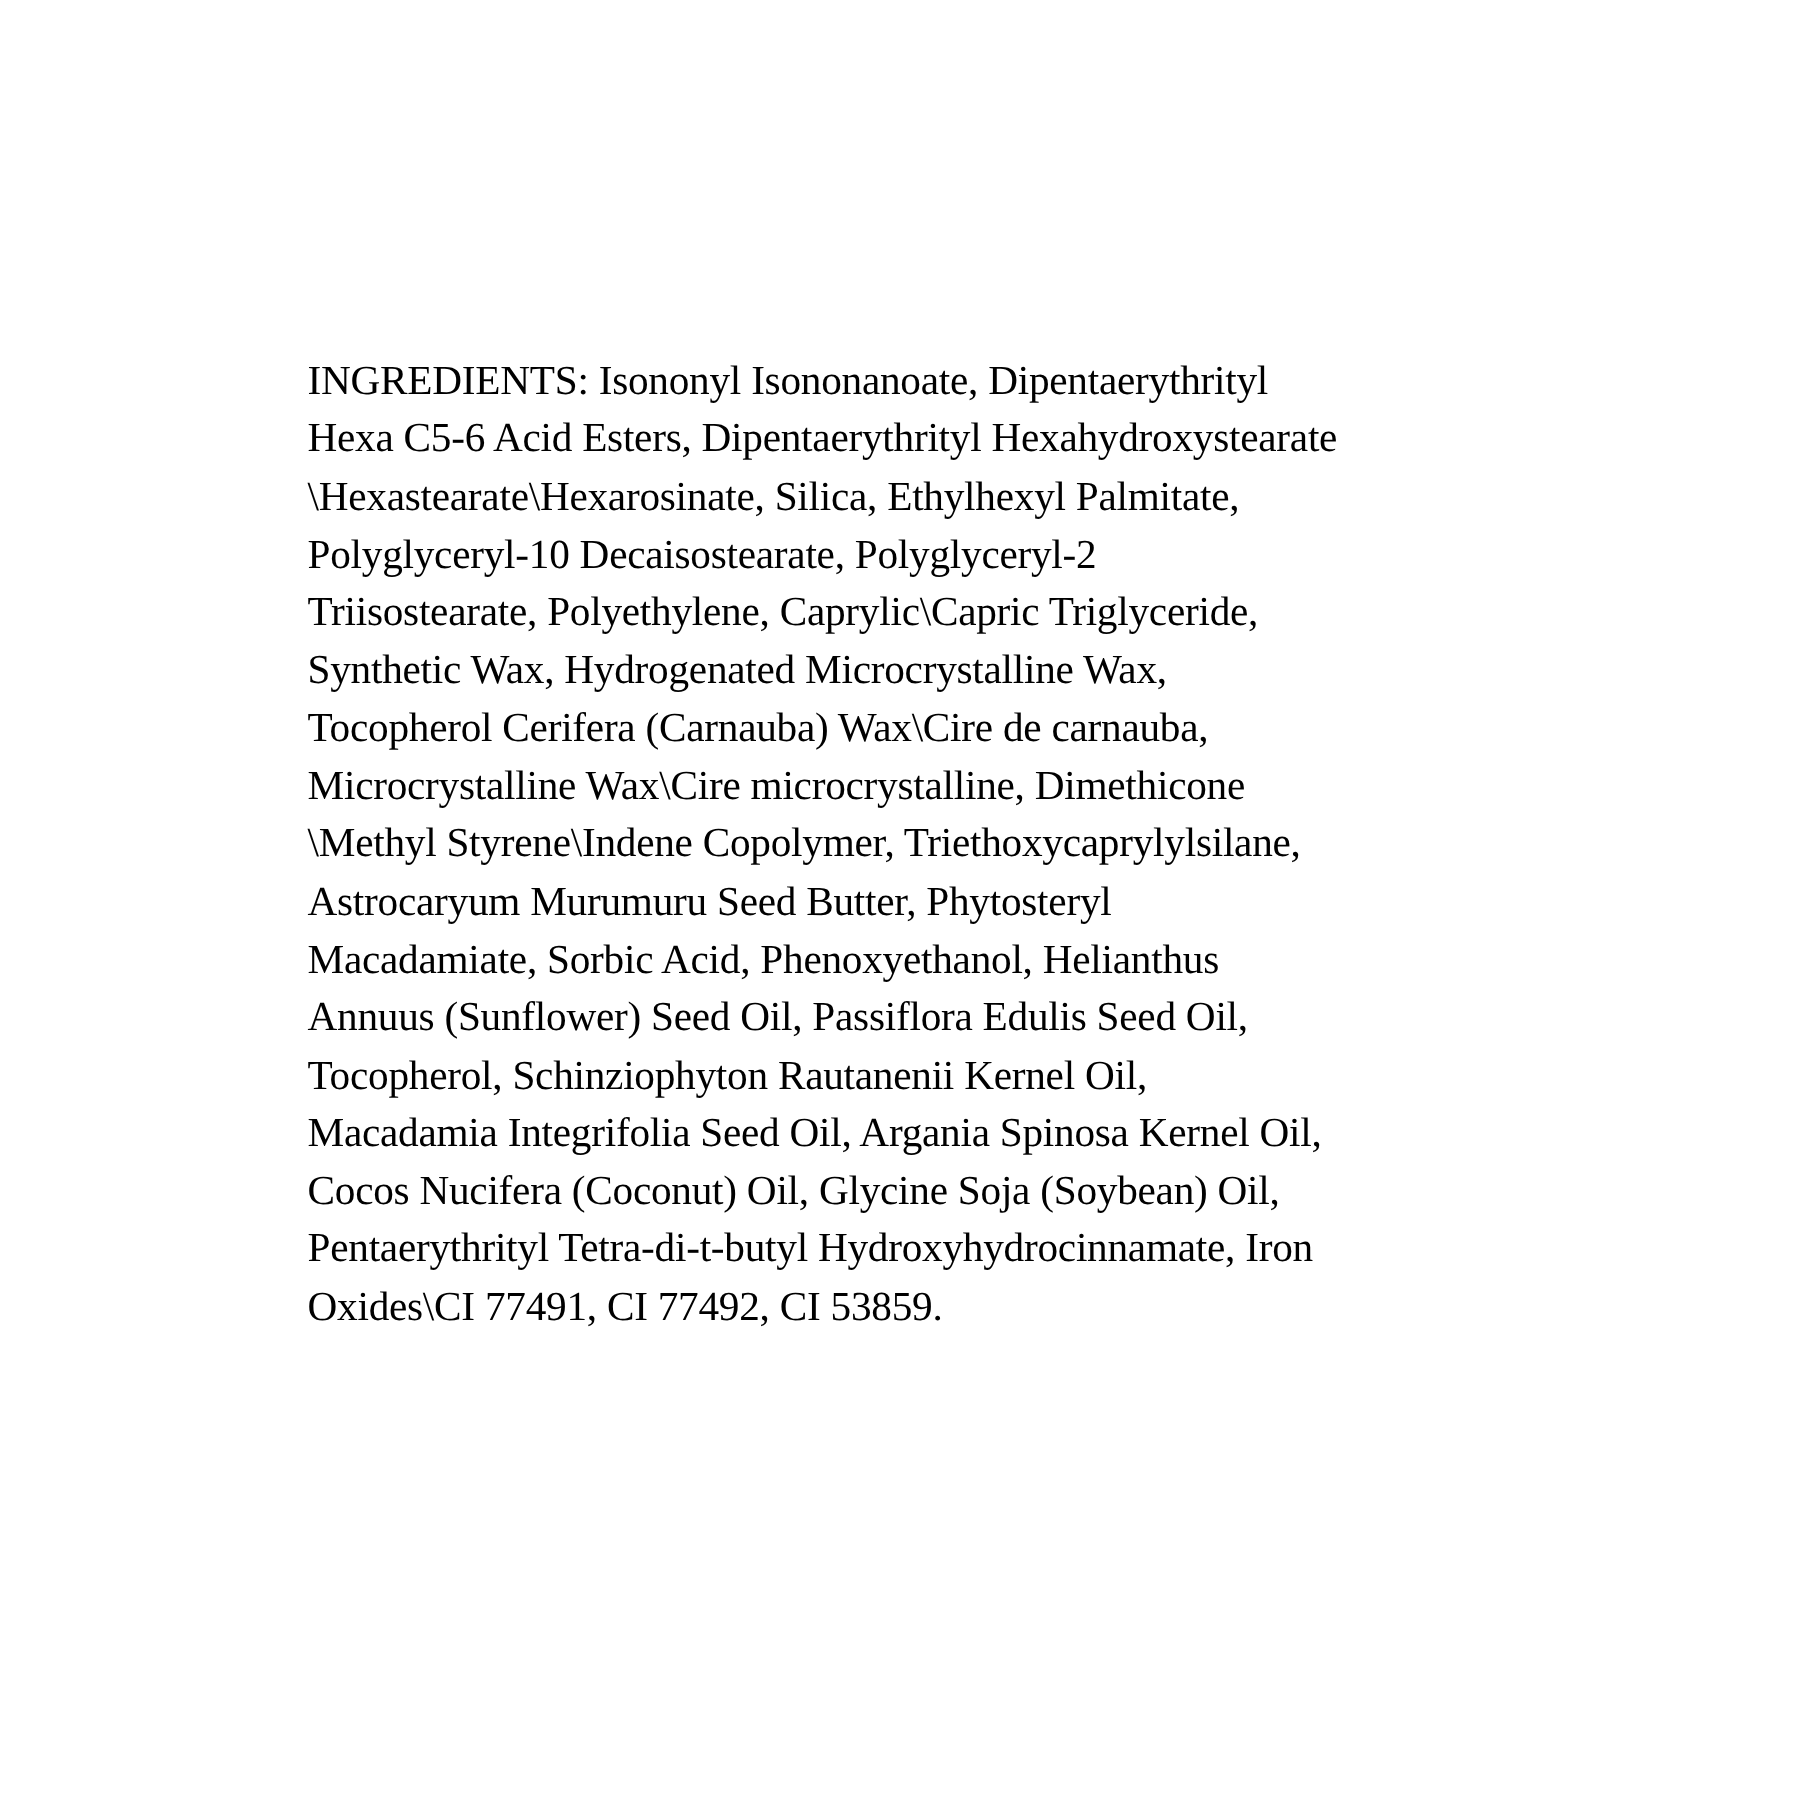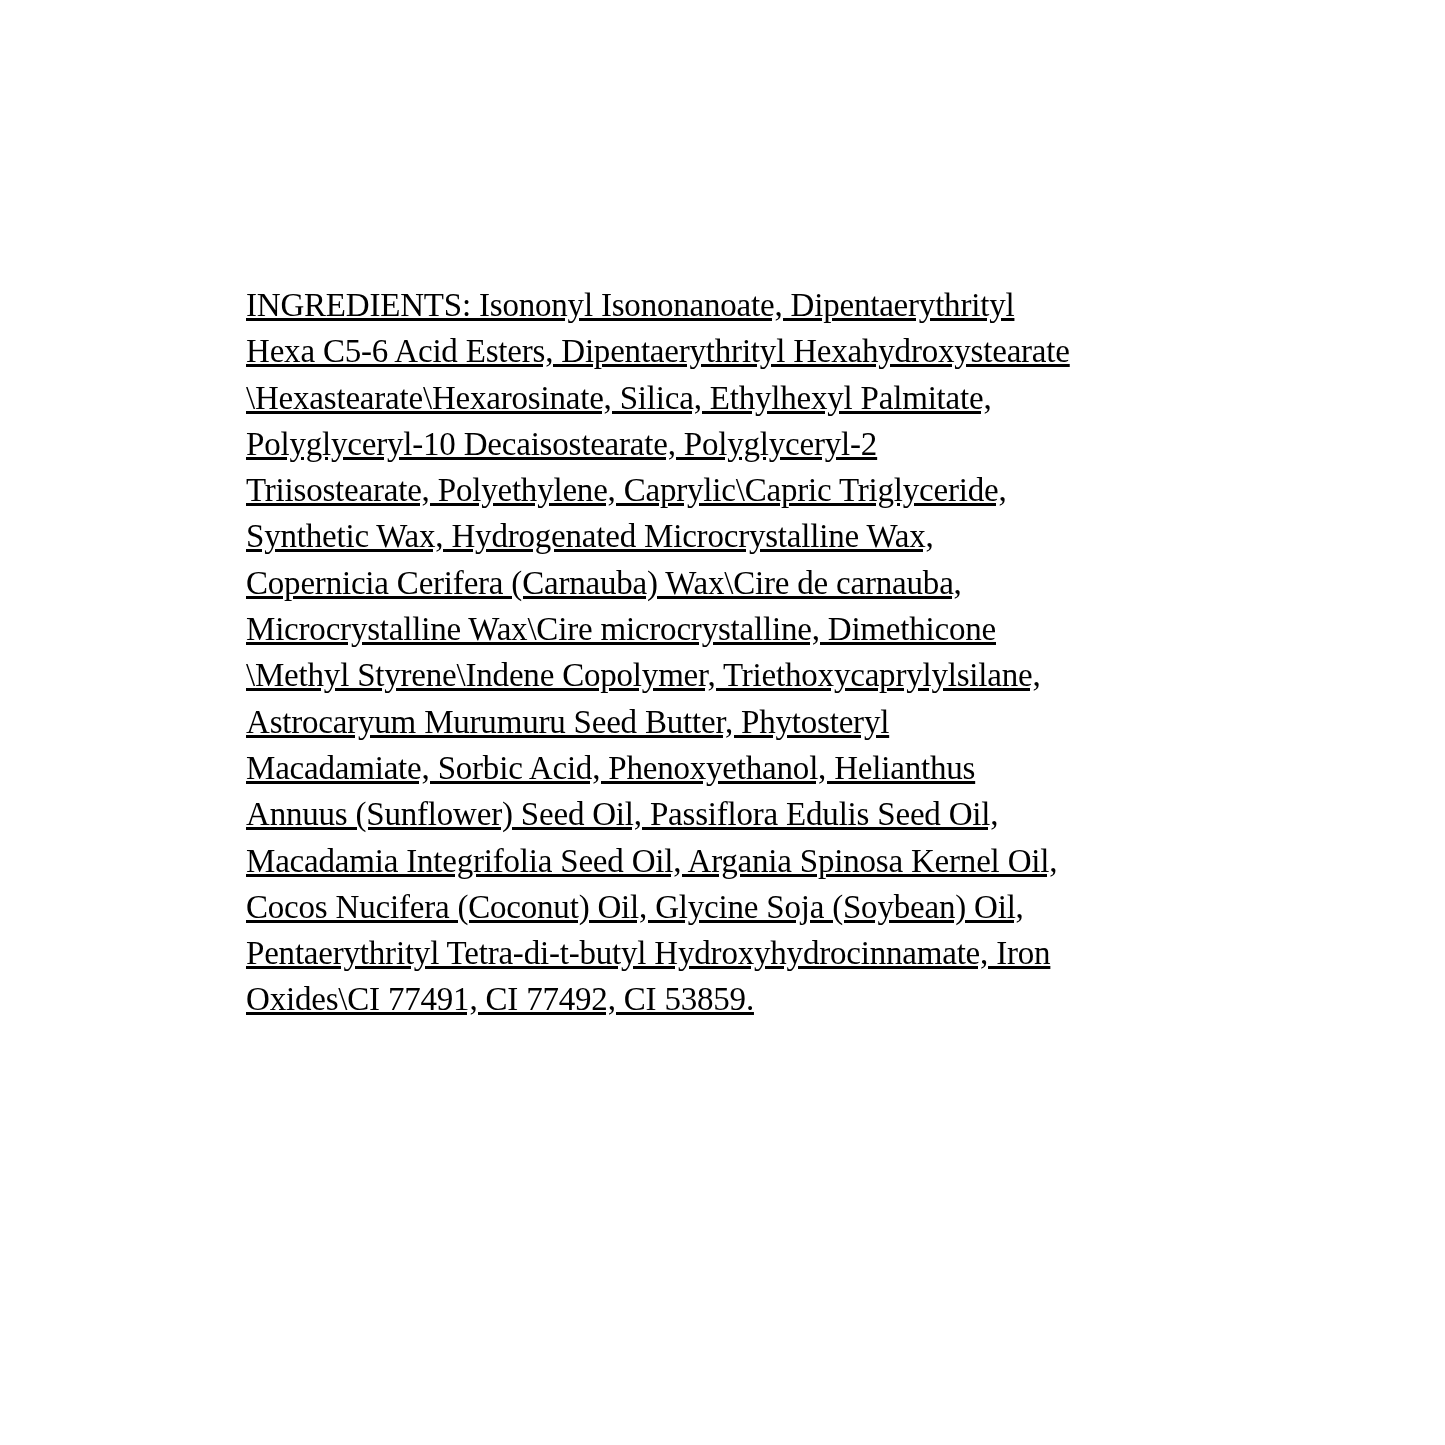--- a/index.html
+++ b/index.html
@@ -22,41 +22,41 @@
   .ingredients-block {
     position: absolute;
     left: 246px;
     top: 282px;
     width: 990px;
     color: #000000;
     font-size: 33px;
     line-height: 46.3px;
     font-weight: 400;
     letter-spacing: -0.2px;
-    text-decoration: underline;
   }
   .ingredients-line {
     white-space: nowrap;
   }
 </style>
 </head>
 <body>
 
 <div class="page">
   <div class="ingredients-block">
     <div class="ingredients-line">INGREDIENTS: Isononyl Isononanoate, Dipentaerythrityl</div>
     <div class="ingredients-line">Hexa C5-6 Acid Esters, Dipentaerythrityl Hexahydroxystearate</div>
     <div class="ingredients-line">\Hexastearate\Hexarosinate, Silica, Ethylhexyl Palmitate,</div>
     <div class="ingredients-line">Polyglyceryl-10 Decaisostearate, Polyglyceryl-2</div>
     <div class="ingredients-line">Triisostearate, Polyethylene, Caprylic\Capric Triglyceride,</div>
     <div class="ingredients-line">Synthetic Wax, Hydrogenated Microcrystalline Wax,</div>
-    <div class="ingredients-line">Copernicia Cerifera (Carnauba) Wax\Cire de carnauba,</div>
+    <div class="ingredients-line">Tocopherol Cerifera (Carnauba) Wax\Cire de carnauba,</div>
     <div class="ingredients-line">Microcrystalline Wax\Cire microcrystalline, Dimethicone</div>
     <div class="ingredients-line">\Methyl Styrene\Indene Copolymer, Triethoxycaprylylsilane,</div>
     <div class="ingredients-line">Astrocaryum Murumuru Seed Butter, Phytosteryl</div>
     <div class="ingredients-line">Macadamiate, Sorbic Acid, Phenoxyethanol, Helianthus</div>
     <div class="ingredients-line">Annuus (Sunflower) Seed Oil, Passiflora Edulis Seed Oil,</div>
+    <div class="ingredients-line">Tocopherol, Schinziophyton Rautanenii Kernel Oil,</div>
     <div class="ingredients-line">Macadamia Integrifolia Seed Oil, Argania Spinosa Kernel Oil,</div>
     <div class="ingredients-line">Cocos Nucifera (Coconut) Oil, Glycine Soja (Soybean) Oil,</div>
     <div class="ingredients-line">Pentaerythrityl Tetra-di-t-butyl Hydroxyhydrocinnamate, Iron</div>
     <div class="ingredients-line">Oxides\CI 77491, CI 77492, CI 53859.</div>
   </div>
 </div>
 
 </body></html>

